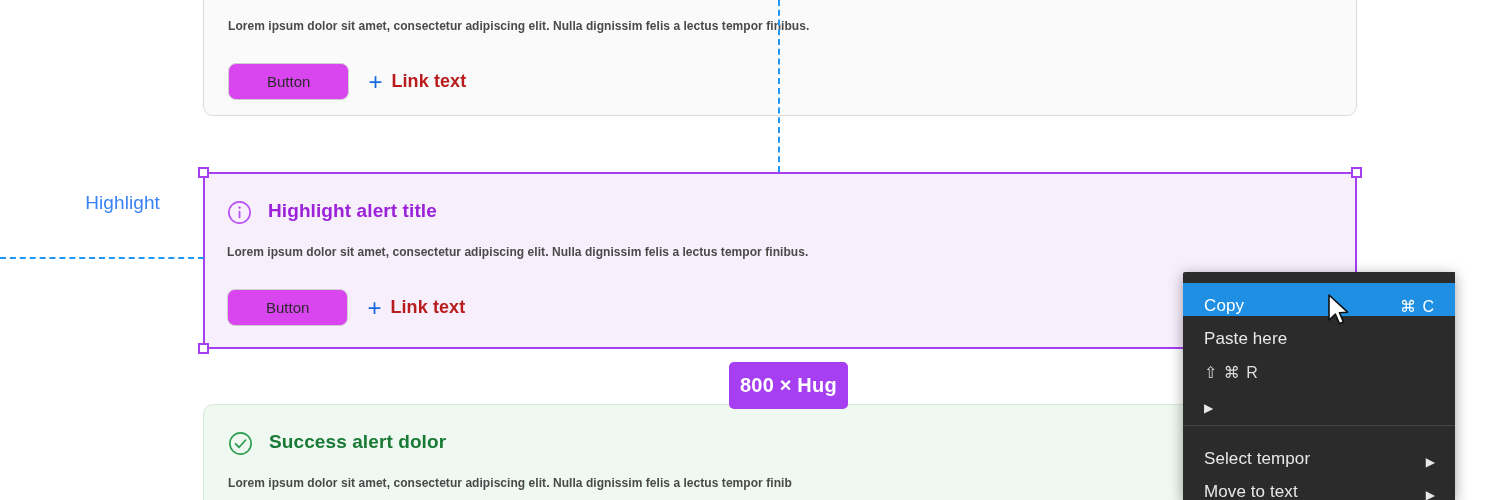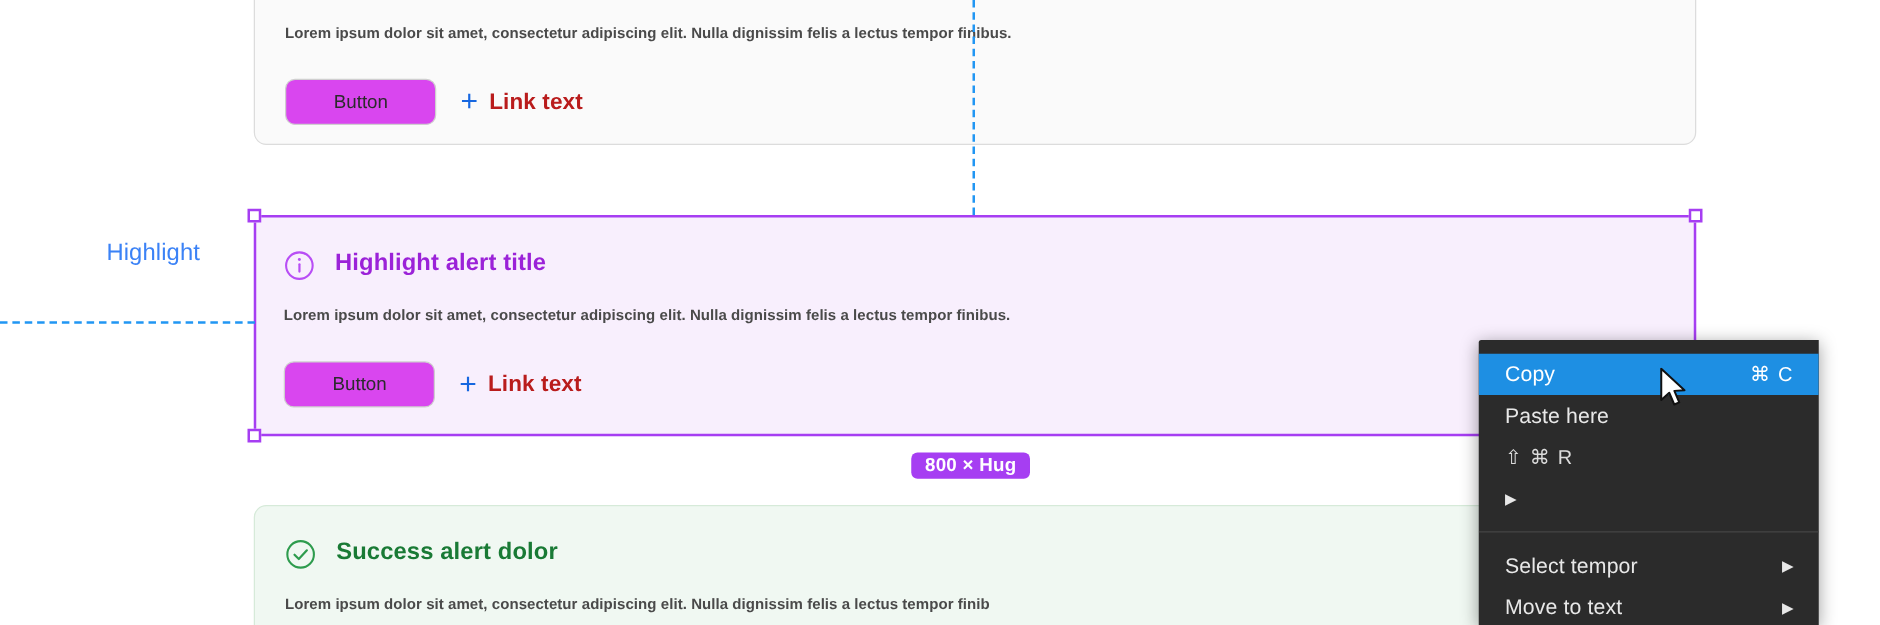--- a/index.html
+++ b/index.html
@@ -113,42 +113,42 @@
   .h-tl { left: -7px; top: -7px; }
   .h-tr { right: -7px; top: -7px; }
   .h-bl { left: -7px; bottom: -7px; }
   .h-br { right: -7px; bottom: -7px; }
 
   #size-badge {
     position: absolute;
     left: 729px; top: 362px;
     background: #a63ef2;
     color: #ffffff;
-    font-size: 15px; font-weight: bold;
-    padding: 2px 11px;
+    font-size: 20px; font-weight: bold;
+    padding: 12px 11px;
     border-radius: 5px;
     white-space: nowrap;
     z-index: 7;
     letter-spacing: .2px;
   }
 
   
   #context-menu {
     position: absolute;
     left: 1183px; top: 272px;
     width: 272px; height: 228px;
     background: #2b2b2b;
     border-radius: 2px 0 0 0;
     padding: 11px 0 0 0;
     z-index: 20;
     box-shadow: 0 3px 14px rgba(0,0,0,.38);
     overflow: hidden;
   }
   .menu-item {
-    display: flex; align-items: center;
+    display: flex; align-items: flex-end;
     height: 33px;
     padding: 0 20px 0 21px;
     color: #e8e8e8;
     font-size: 17px;
     cursor: default;
     letter-spacing: .1px;
   }
   .menu-item.selected { background: #1e8fe3; color: #ffffff; }
   .menu-label { flex: 1 1 auto; white-space: nowrap; }
   .menu-shortcut { color: #dcdcdc; font-size: 16px; white-space: nowrap; letter-spacing: 1px; }

